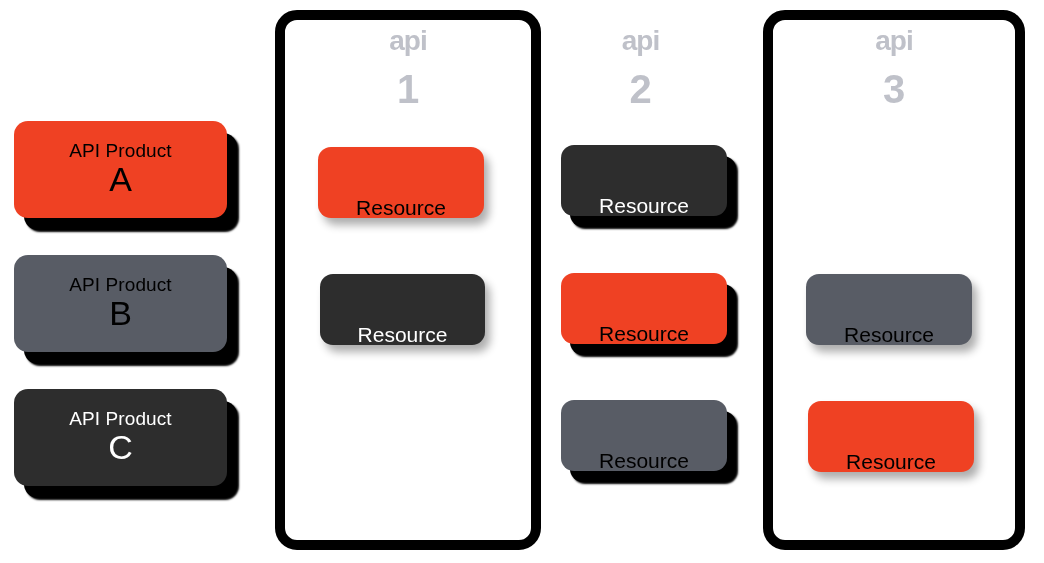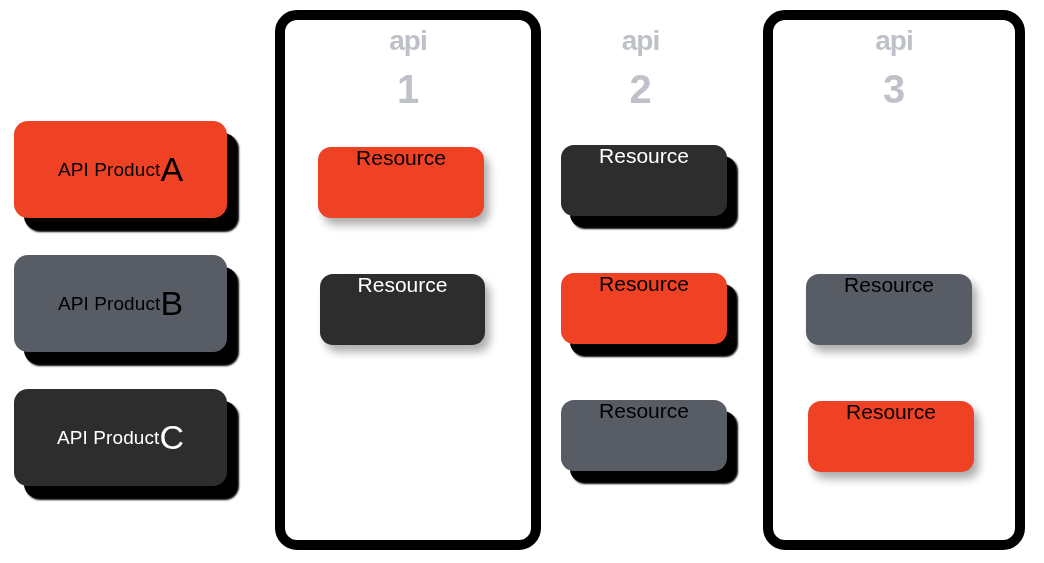--- a/index.html
+++ b/index.html
@@ -17,21 +17,21 @@
     background: #ffffff;
     overflow: hidden;
   }
 
   
   .product-card {
     position: absolute;
     box-sizing: border-box;
     border-radius: 14px;
     display: flex;
-    flex-direction: row;
+    flex-direction: column;
     align-items: center;
     justify-content: center;
     line-height: 1.05;
     
     box-shadow: 10px 12px 0 0 #000000,
                 12px 14px 2px 0 #000000;
   }
   .product-card .pc-title {
     font-size: 19px;
     letter-spacing: 0.1px;
@@ -69,21 +69,21 @@
     display: block;
     margin-top: 14px;
   }
 
   
   .resource {
     position: absolute;
     box-sizing: border-box;
     border-radius: 13px;
     display: flex;
-    align-items: flex-start;
+    align-items: flex-end;
     justify-content: center;
     font-size: 21px;
     line-height: 1;
   }
   
   .sh-soft {
     box-shadow: 5px 7px 9px 0 rgba(0,0,0,0.32);
   }
   
   .sh-hard {

